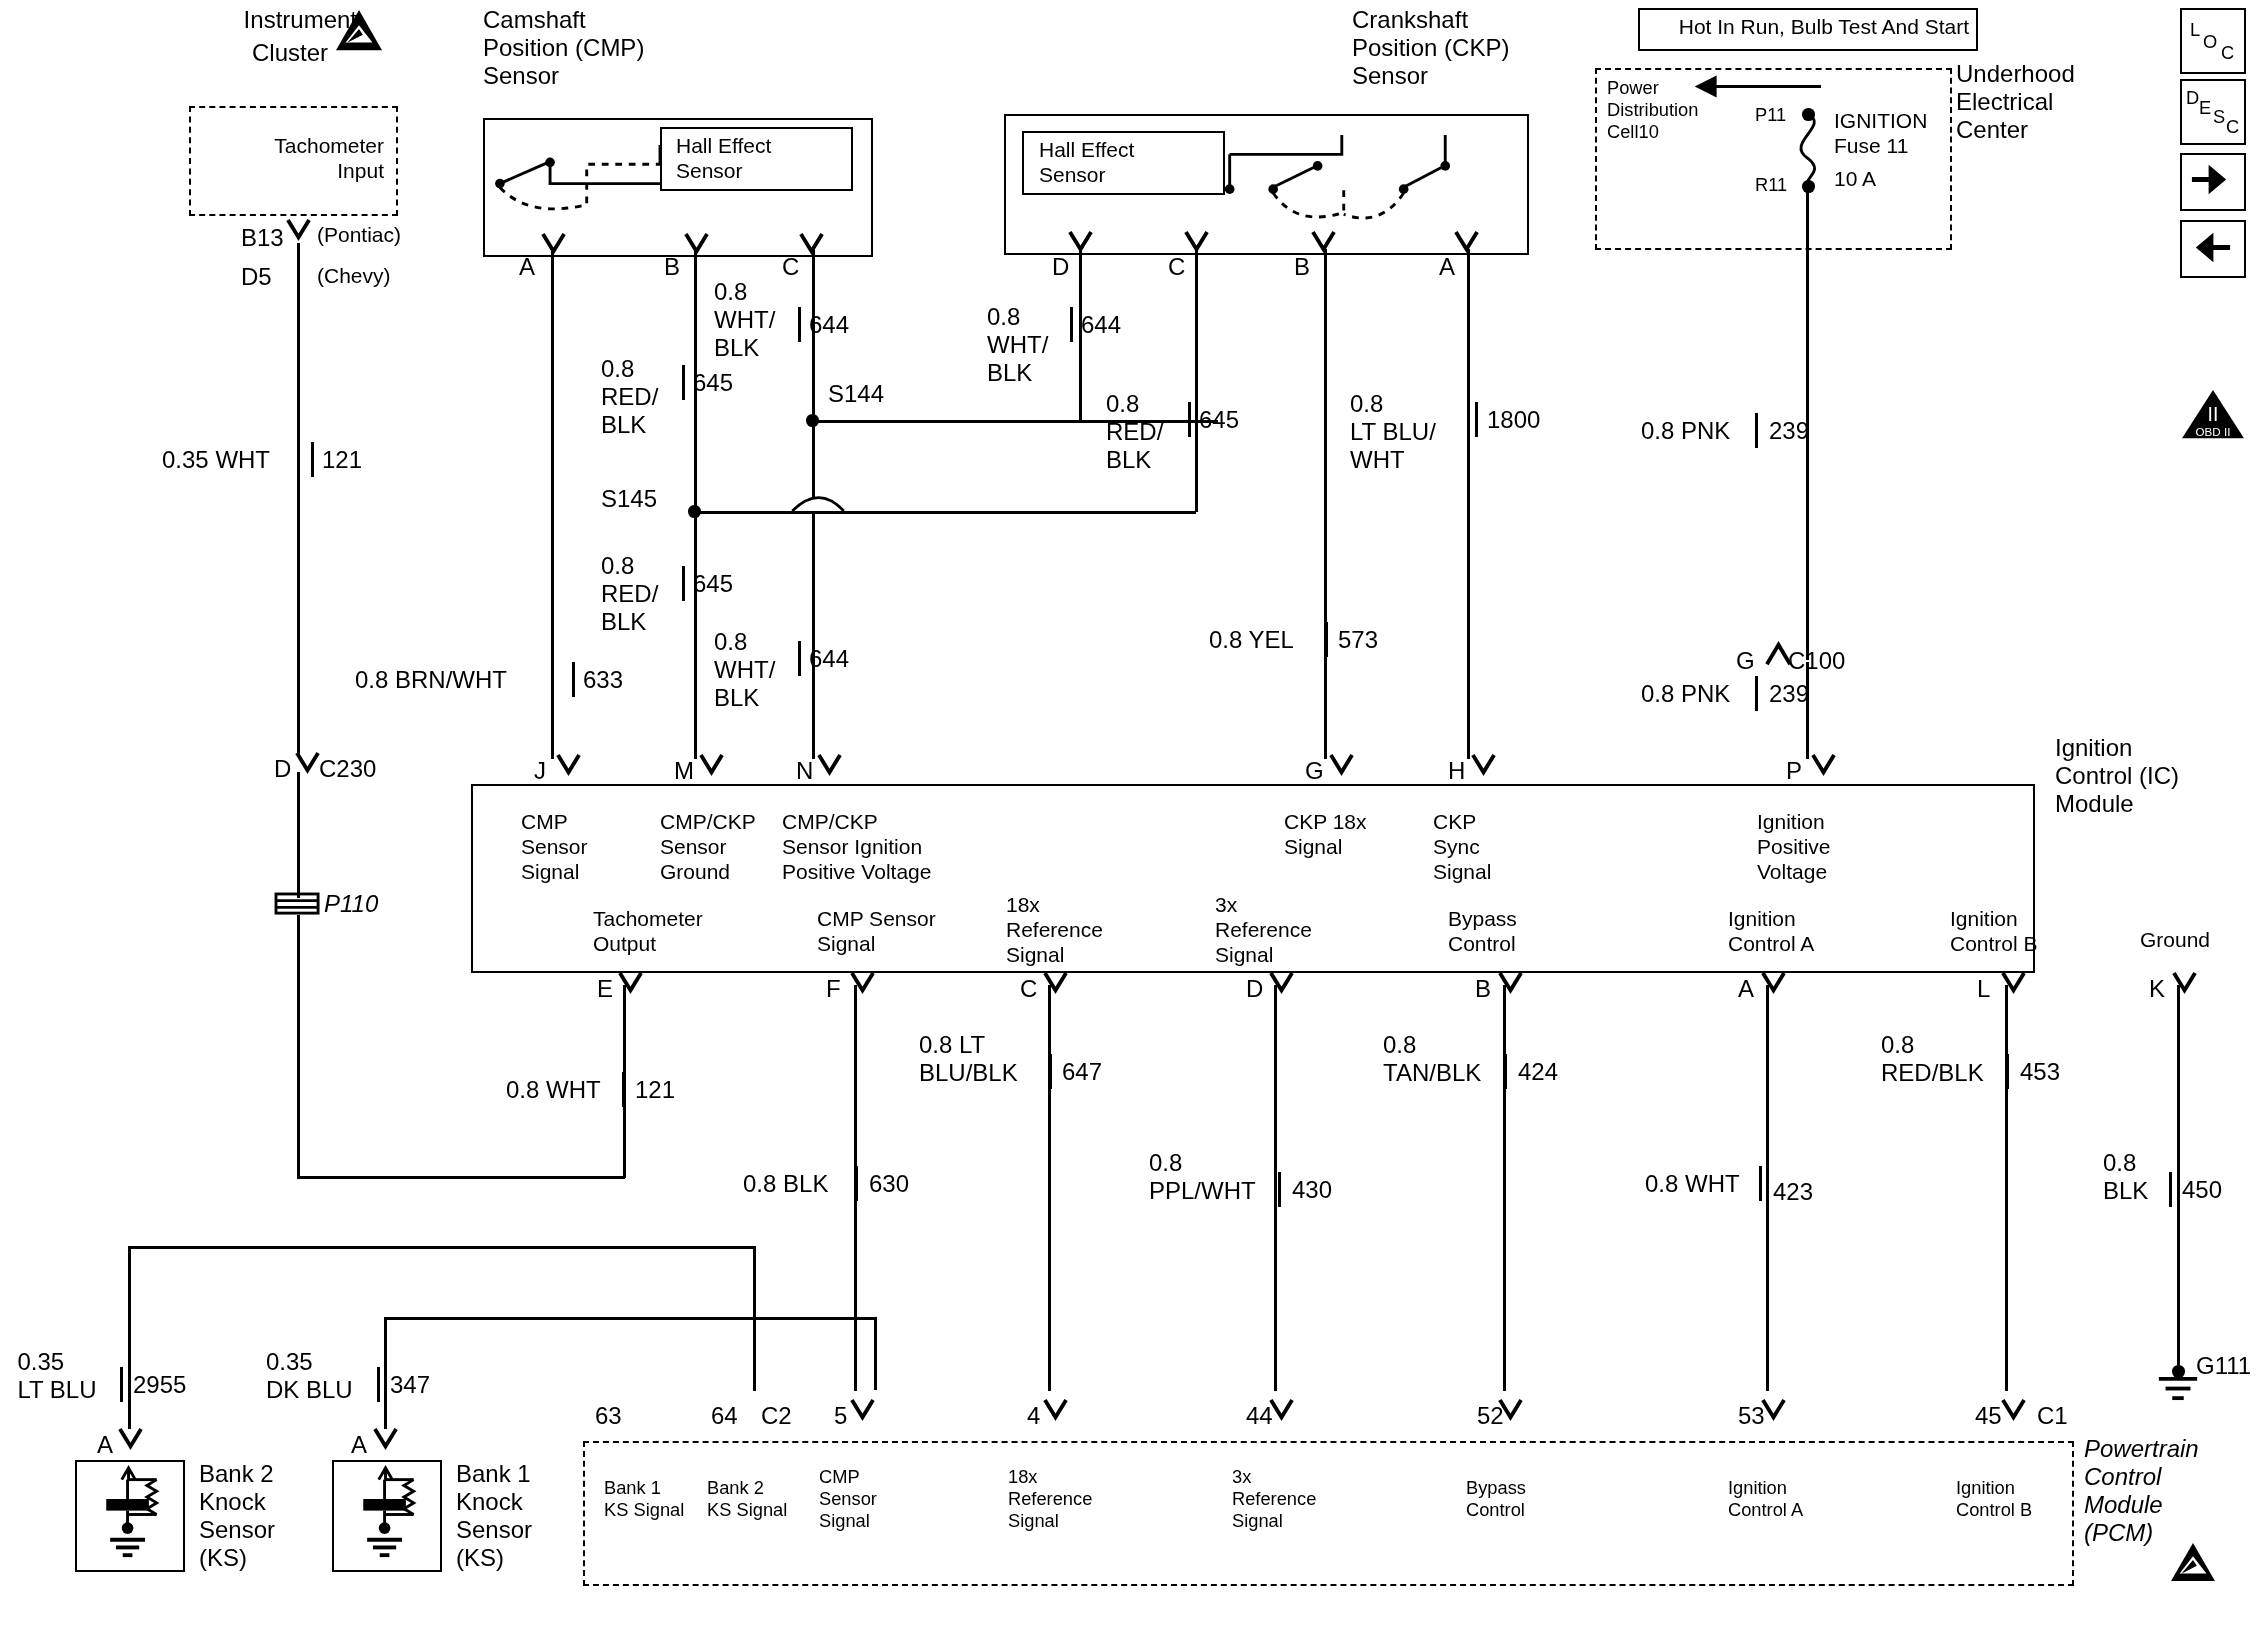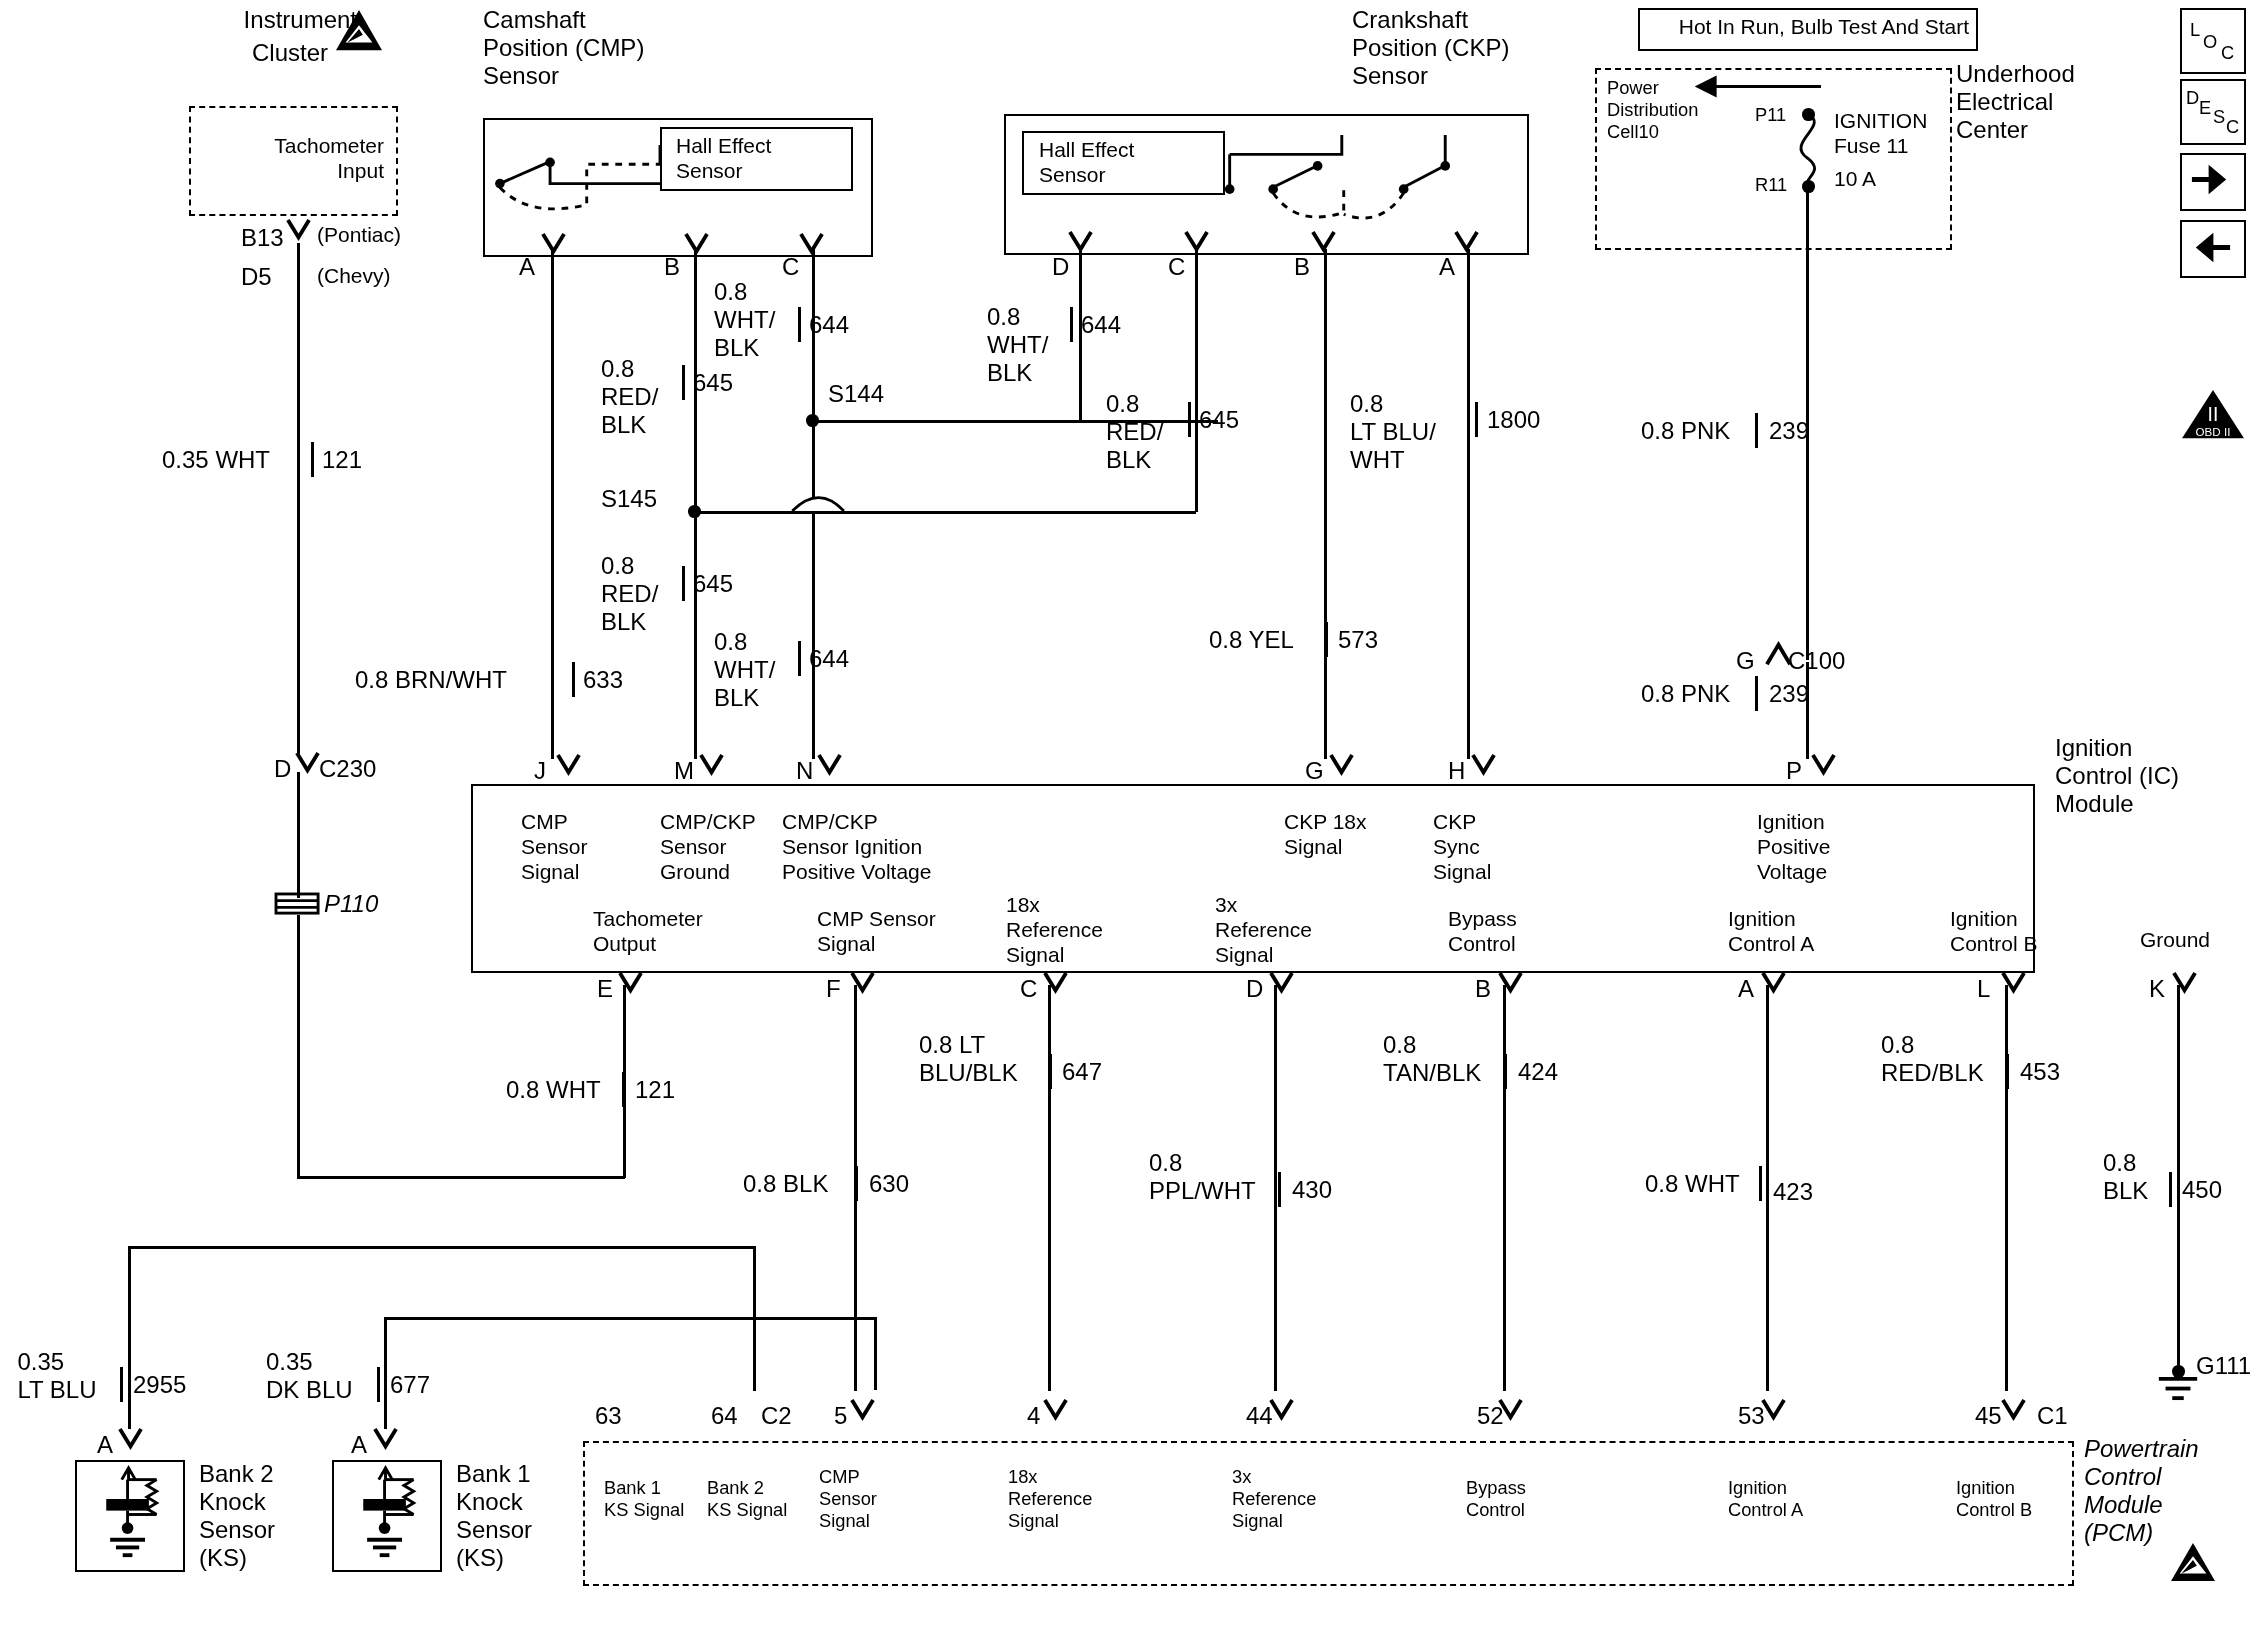--- a/index.html
+++ b/index.html
@@ -426,21 +426,21 @@
   <div class="ln v" style="left:874px;top:1317px;height:73px;"></div>
 
   <div class="t" style="left:17.4px;top:1348px;white-space:pre-line;">0.35
 LT BLU</div>
   <div class="ln v" style="left:120px;top:1367px;height:35px;"></div>
   <div class="t" style="left:133px;top:1371px;">2955</div>
 
   <div class="t" style="left:266px;top:1348px;white-space:pre-line;">0.35
 DK BLU</div>
   <div class="ln v" style="left:377px;top:1367px;height:35px;"></div>
-  <div class="t" style="left:390px;top:1371px;">677</div>
+  <div class="t" style="left:390px;top:1371px;">347</div>
 
   <div class="t" style="left:97px;top:1431px;">A</div>
   <svg style="left:118px;top:1427px;width:25px;height:27px;" viewBox="0 0 26 28" width="25" height="27">
       <path d="M2 2 L13 20 L24 2" stroke="#000" stroke-width="4" fill="none"></path>
     </svg>
   <div class="box" style="left:75px;top:1460px;width:106px;height:108px;"></div>
   <svg style="left:83px;top:1466px;width:93px;height:97px;" viewBox="0 0 96 100" width="93" height="97">
     <path d="M47 2 L47 14 M40 14 L47 2 L54 14" stroke="#000" stroke-width="3" fill="none"></path>
     <rect x="24" y="34" width="44" height="12" fill="#000"></rect>
     <line x1="46" y1="14" x2="46" y2="34" stroke="#000" stroke-width="3"></line>

